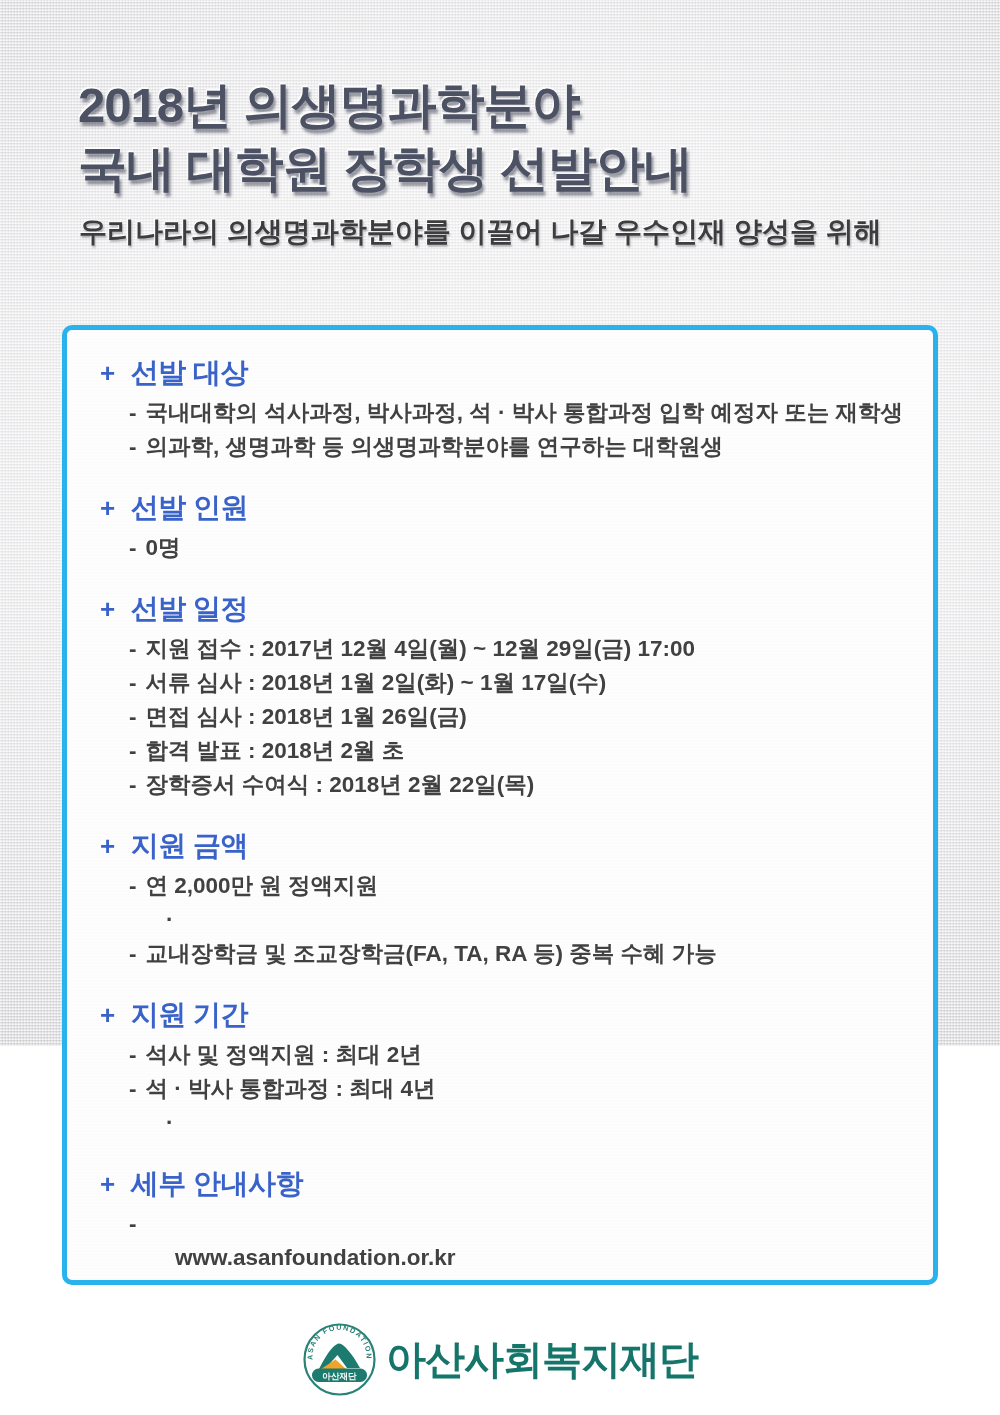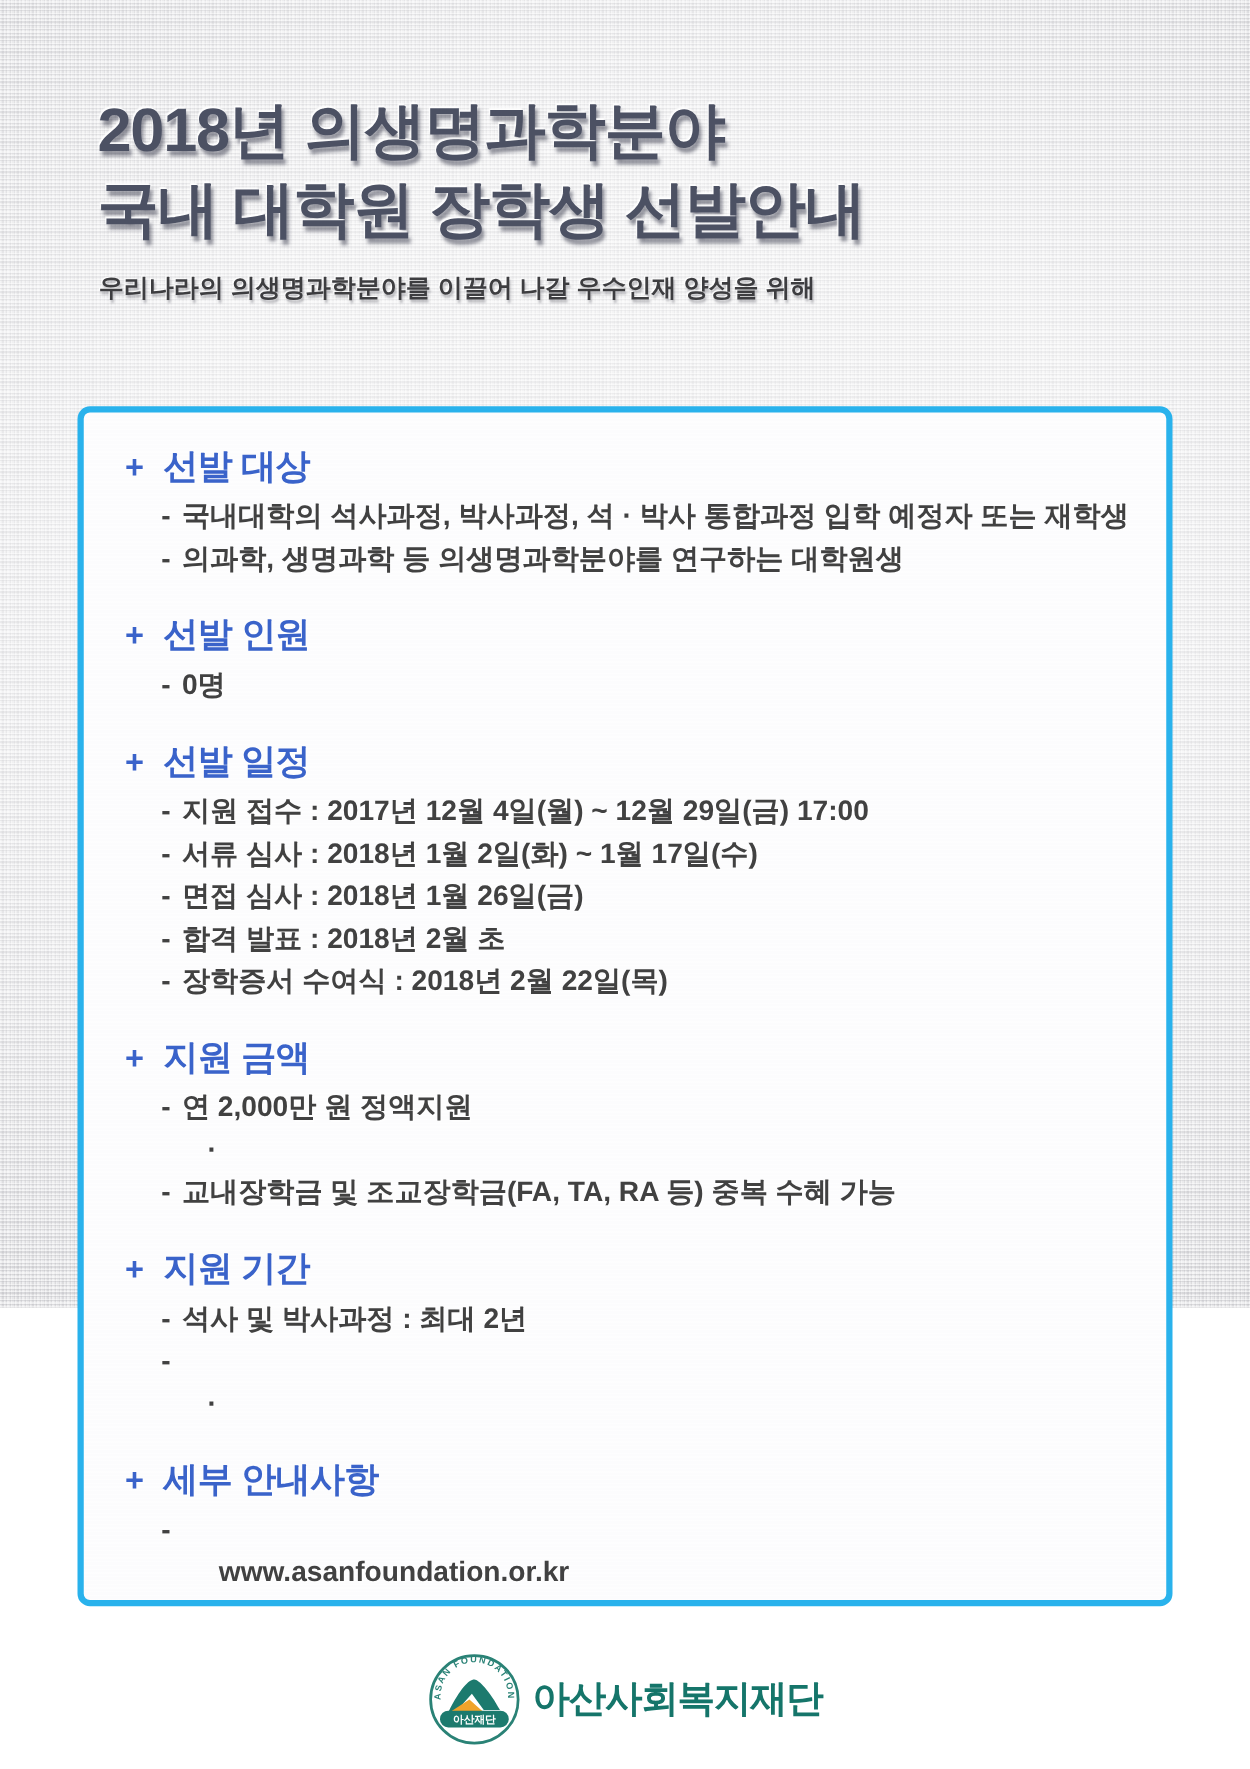--- a/index.html
+++ b/index.html
@@ -17,21 +17,21 @@
 
   
   .title {
     position:absolute; left:78px; top:74px;
     font-size:49px; line-height:63px; font-weight:bold;
     color:#4c5163; letter-spacing:-1px;
     text-shadow:-1px -2px 1px rgba(255,255,255,.9), 2px 4px 3px rgba(45,48,66,.5);
   }
   .subtitle {
     position:absolute; left:79px; top:216px;
-    font-size:20px; line-height:31px; font-weight:bold;
+    font-size:28px; line-height:31px; font-weight:bold;
     color:#3d3d40;
     text-shadow:-1px -1px 0 rgba(255,255,255,.8), 1px 2px 2px rgba(60,60,72,.35);
   }
 
   
   .panel {
     position:absolute; left:62px; top:325px; width:876px; height:960px;
     background:
       repeating-linear-gradient(0deg, rgba(255,255,255,.5) 0 1px, rgba(0,0,0,0) 1px 3px),
       #fcfcfd;
@@ -54,21 +54,21 @@
   .items li.lv2 { margin-left:66px; }
   .items li .bullet { flex:none; }
 
   
   .footer {
     position:absolute; left:0; top:1320px; width:1000px; height:78px;
     display:flex; align-items:center; justify-content:center; gap:9px;
   }
   .logo { width:75px; height:75px; flex:none; }
   .wordmark {
-    font-size:30px; font-weight:bold; color:#15756a; letter-spacing:-1px;
+    font-size:40px; font-weight:bold; color:#15756a; letter-spacing:-1px;
     text-shadow:1px 1px 0 rgba(255,255,255,.4);
   }
 </style>
 </head>
 <body>
 
 <div class="page">
 
   <div class="title">
     <div>2018년 의생명과학분야</div>
@@ -160,24 +160,25 @@
     </div>
 
     <div class="sec">
       <div class="sec-title">
         <span class="plus">+</span>
         <span>지원 기간</span>
       </div>
       <ul class="items">
         <li class="lv1">
             <span class="bullet">-</span>
-            <span>석사 및 박사과정 : 최대 2년</span>
-          </li>
-        <li class="lv1">
-            <span class="bullet">-</span>
+            <span>석사 및 정액지원 : 최대 2년</span>
+          </li>
+        <li class="lv1">
+            <span class="bullet">-</span>
+            <span>석 · 박사 통합과정 : 최대 4년</span>
           </li>
         <li class="lv2">
             <span class="bullet">·</span>
           </li>
       </ul>
     </div>
 
     <div class="sec">
       <div class="sec-title">
         <span class="plus">+</span>

